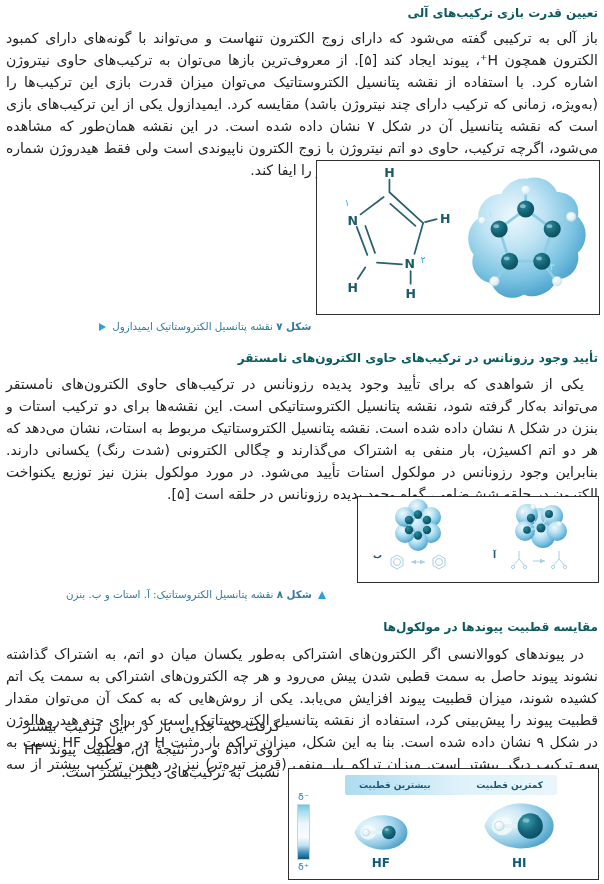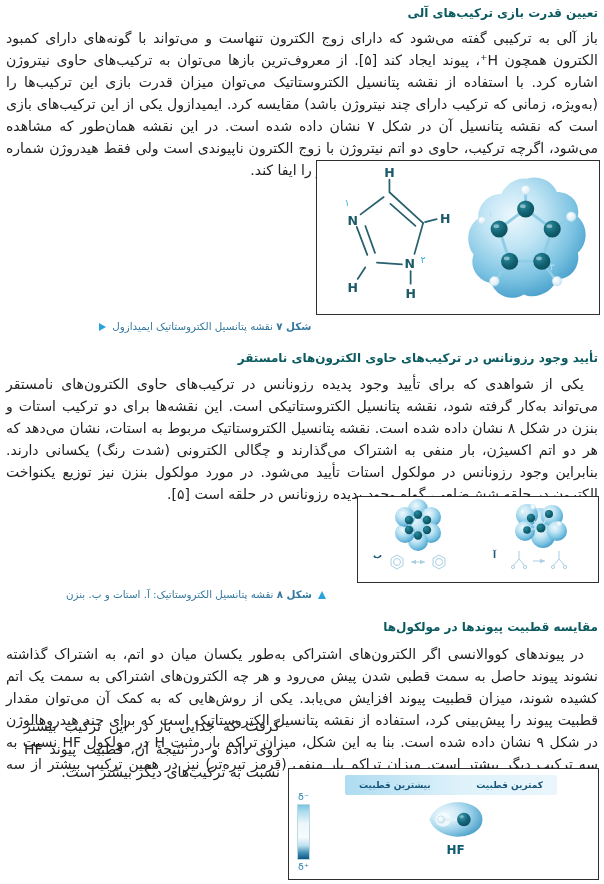--- a/index.html
+++ b/index.html
@@ -264,20 +264,32 @@
           <path fill="url(#gMol)" d="M5,31 C9,17 26,7 44,7 C64,7 79,17 79,31
             C79,45 64,55 44,55 C26,55 9,45 5,31 Z"></path>
           <ellipse cx="24" cy="31" rx="11" ry="10" fill="#f4fbfe" opacity="0.8"></ellipse>
           <line x1="24" y1="31" x2="52" y2="31" stroke="#e4f2f8" stroke-width="4.5" stroke-linecap="round"></line>
           <circle cx="21" cy="31" r="5" fill="url(#gH)" stroke="#a8c9d9" stroke-width="0.6"></circle>
           <circle cx="53" cy="31" r="9.5" fill="url(#gHal)"></circle>
           <ellipse cx="50" cy="27" rx="3" ry="2" fill="#ffffff" opacity="0.35"></ellipse>
         </svg>
         <span class="mol-label">HF</span>
       </div>
+      <div class="mol">
+        <svg width="82" height="58" viewBox="0 0 84 62">
+          <path fill="url(#gMol)" d="M5,31 C9,17 26,7 44,7 C64,7 79,17 79,31
+            C79,45 64,55 44,55 C26,55 9,45 5,31 Z"></path>
+          <ellipse cx="24" cy="31" rx="11" ry="10" fill="#f4fbfe" opacity="0.8"></ellipse>
+          <line x1="24" y1="31" x2="52" y2="31" stroke="#e4f2f8" stroke-width="4.5" stroke-linecap="round"></line>
+          <circle cx="21" cy="31" r="5" fill="url(#gH)" stroke="#a8c9d9" stroke-width="0.6"></circle>
+          <circle cx="54" cy="31" r="13.5" fill="url(#gHal)"></circle>
+          <ellipse cx="49.5" cy="25" rx="3.6" ry="2.3" fill="#ffffff" opacity="0.35"></ellipse>
+        </svg>
+        <span class="mol-label">HI</span>
+      </div>
     </div>
   </div>
 
   <div class="cap" style="left:14px;top:908px;width:272px;">
     <span class="tri-right"></span>
     <b>شکل ۹</b>
     <span>نقشه پتانسیل الکتروستاتیک در هیدروهالوژن‌ها</span>
   </div>
 
 </div>

